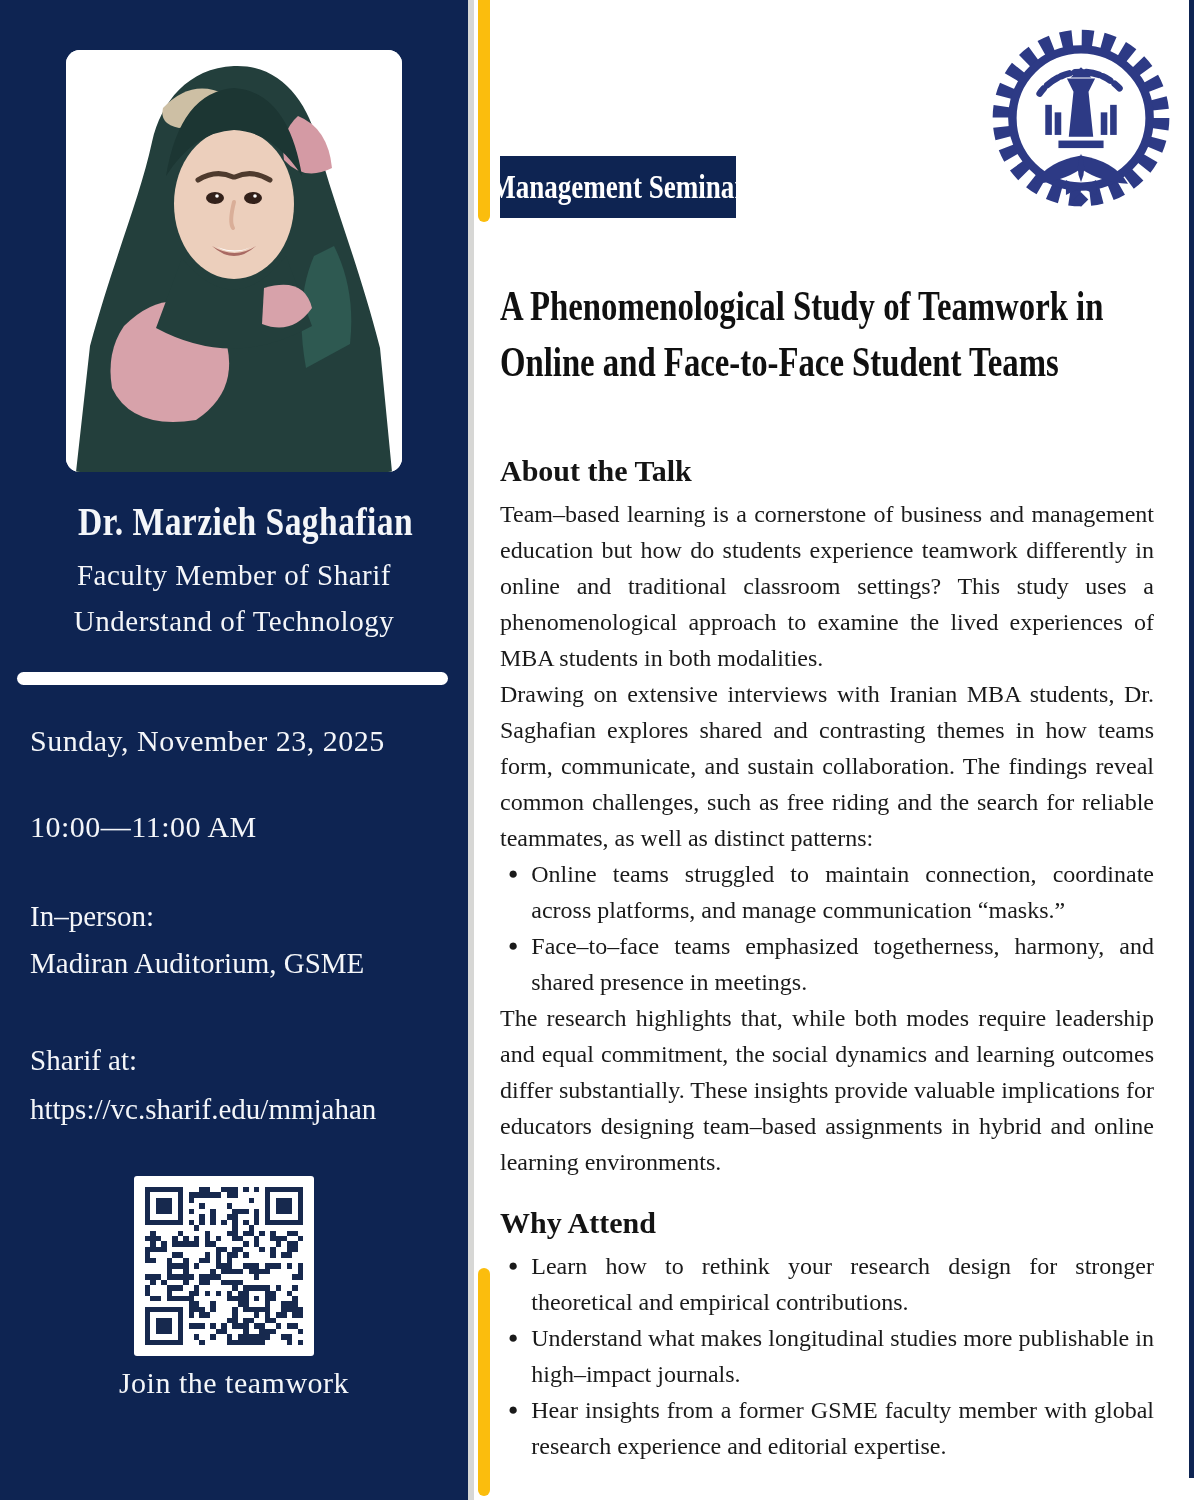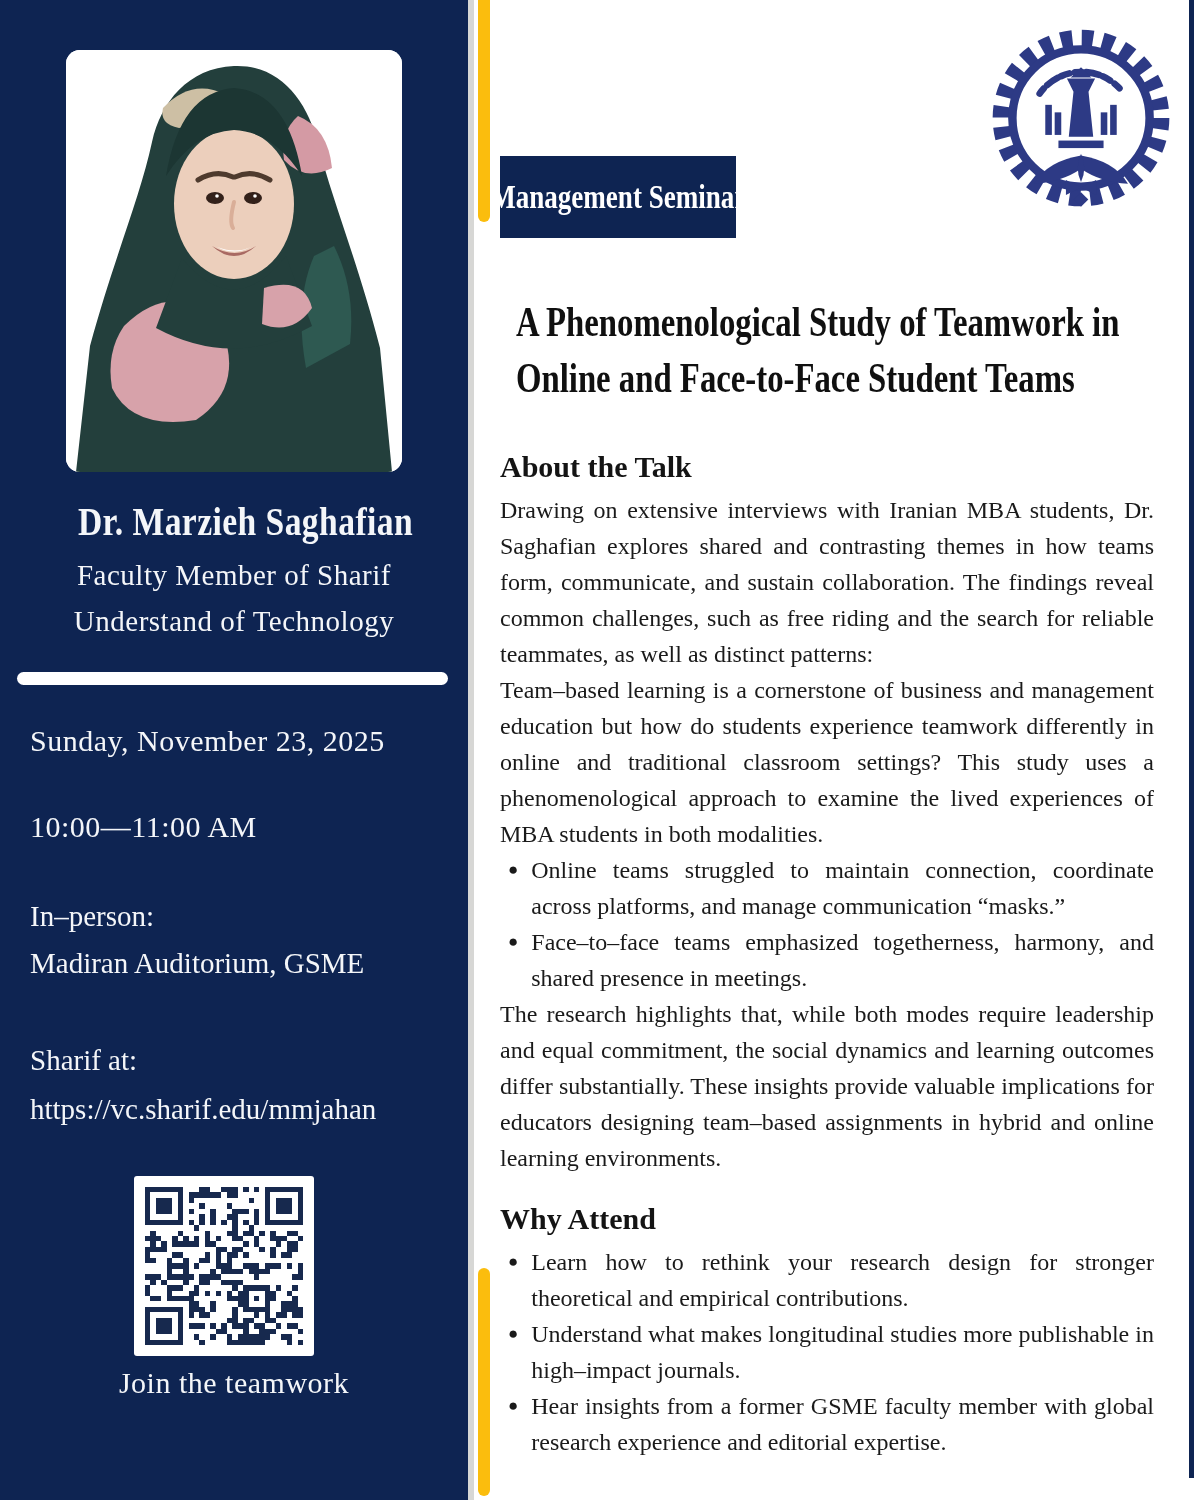--- a/index.html
+++ b/index.html
@@ -25,30 +25,30 @@
   .qr svg{display:block;width:158px;height:158px;shape-rendering:crispEdges;}
   .qrcaption{position:absolute;left:0;top:1366px;width:100%;text-align:center;font-size:30px;letter-spacing:.5px;}
   
   .grayline{position:absolute;left:468px;top:0;width:6px;height:1500px;background:var(--grayline);}
   .accent{position:absolute;left:478px;width:12px;background:var(--yellow);}
   .accent-top{top:0;height:222px;border-radius:0 0 7px 7px;}
   .accent-bottom{top:1268px;height:228px;border-radius:7px;}
   .rightedge{position:absolute;right:0;top:0;width:5px;height:1478px;background:var(--navy);}
   
   .logo{position:absolute;left:985px;top:24px;width:192px;height:188px;}
-  .badge{position:absolute;left:500px;top:156px;width:236px;height:82px;background:var(--navy);
+  .badge{position:absolute;left:500px;top:156px;width:236px;height:62px;background:var(--navy);
          display:flex;align-items:center;justify-content:center;color:#fff;font-size:33px;font-weight:700;white-space:nowrap;}
   .badge .cx{transform:scaleX(.82);transform-origin:50% 50%;}
   
   .content{position:absolute;left:474px;top:0;width:720px;height:1500px;box-sizing:border-box;
            padding:278px 40px 0 26px;color:var(--ink);}
-  .title{margin:16px;font-size:42px;line-height:56px;font-weight:700;color:#101010;}
+  .title{margin:0;font-size:42px;line-height:56px;font-weight:700;color:#101010;}
   .title .line{display:block;white-space:nowrap;}
   .title .cx{transform:scaleX(.78);transform-origin:0 60%;}
-  h3{margin:44px 0 8px;font-size:30px;line-height:34px;font-weight:700;color:#141414;}
+  h3{margin:64px 0 8px;font-size:30px;line-height:34px;font-weight:700;color:#141414;}
   h3.why{margin-top:26px;}
   .content p{margin:0;font-size:24px;line-height:36px;text-align:justify;}
   .content ul{list-style:none;margin:0;padding:0 0 0 8px;}
   .content li{display:flex;gap:13px;}
   .dot{flex:0 0 auto;font-size:17px;line-height:36px;}
   .btxt{flex:1;font-size:24px;line-height:36px;text-align:justify;}
 </style>
 </head>
 <body>
 
@@ -520,22 +520,22 @@
     <span class="cx">Management Seminar</span>
   </div>
 
   <main class="content">
     <h1 class="title">
       <span class="line"><span class="cx">A Phenomenological Study of Teamwork in</span></span>
       <span class="line"><span class="cx">Online and Face-to-Face Student Teams</span></span>
     </h1>
 
     <h3 class="about">About the Talk</h3>
+    <p>Team–based learning is a cornerstone of business and management education but how do students experience teamwork differently in online and traditional classroom settings? This study uses a phenomenological approach to examine the lived experiences of MBA students in both modalities.</p>
     <p>Drawing on extensive interviews with Iranian MBA students, Dr. Saghafian explores shared and contrasting themes in how teams form, communicate, and sustain collaboration. The findings reveal common challenges, such as free riding and the search for reliable teammates, as well as distinct patterns:</p>
-    <p>Team–based learning is a cornerstone of business and management education but how do students experience teamwork differently in online and traditional classroom settings? This study uses a phenomenological approach to examine the lived experiences of MBA students in both modalities.</p>
 
     <ul>
       <li>
         <span class="dot">●</span>
         <span class="btxt">Online teams struggled to maintain connection, coordinate across platforms, and manage communication “masks.”</span>
       </li>
       <li>
         <span class="dot">●</span>
         <span class="btxt">Face–to–face teams emphasized togetherness, harmony, and shared presence in meetings.</span>
       </li>

